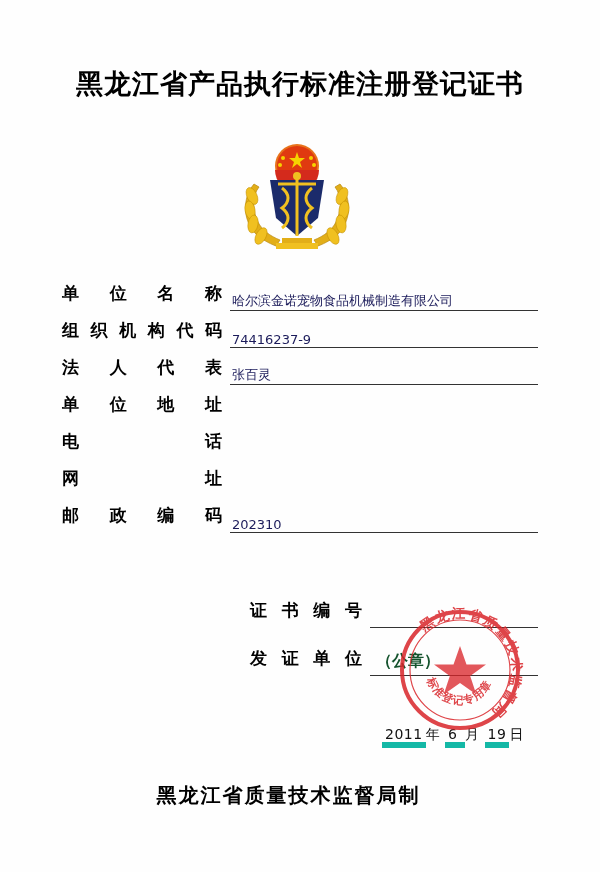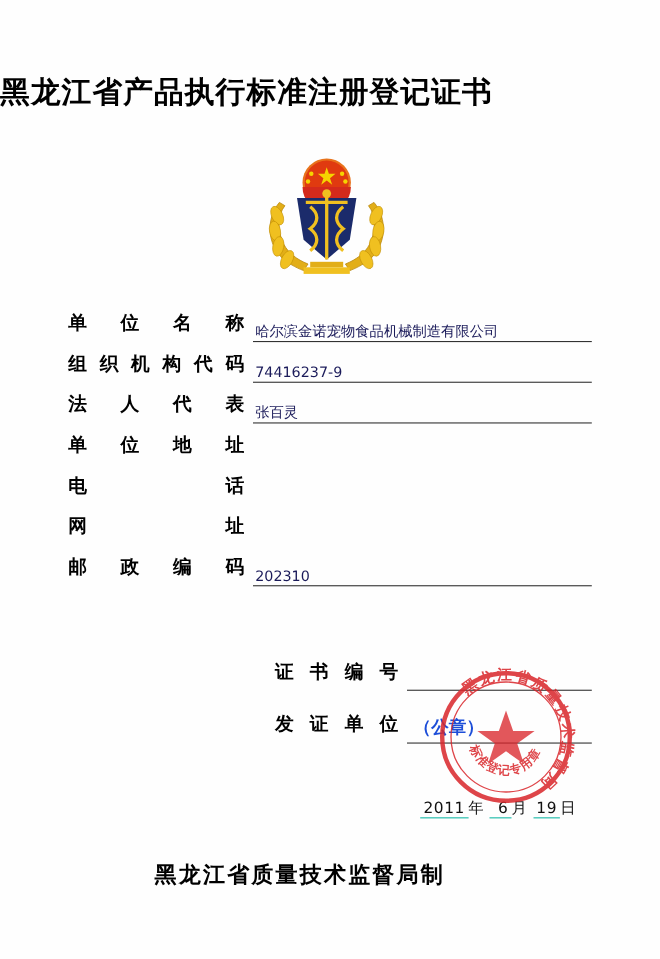--- a/index.html
+++ b/index.html
@@ -20,20 +20,21 @@
     left: 0; top: 0;
     width: 600px; height: 872px;
     background: #fefefe;
   }
   
   .cert-title {
     position: absolute;
     top: 66px;
     left: 0;
     width: 600px;
+    text-align: center;
     font-family: "DejaVu Serif", "Liberation Serif", serif;
     font-weight: bold;
     font-size: 27px;
     letter-spacing: 1px;
     color: #000;
   }
   
   .emblem {
     position: absolute;
     top: 140px;
@@ -118,55 +119,55 @@
     height: 32px;
     border-bottom: 1px solid #333;
   }
   .lower-value {
     position: absolute;
     left: 6px;
     bottom: 3px;
     font-family: "DejaVu Serif", "Liberation Serif", serif;
     font-weight: bold;
     font-size: 16px;
-    color: #1d4ed8;
+    color: #14532d;
   }
   
   .date-line {
     position: absolute;
     top: 726px;
     left: 382px;
     width: 150px;
     font-family: "DejaVu Sans", "Liberation Sans", sans-serif;
     font-size: 14px;
     color: #111;
     letter-spacing: 0.5px;
     white-space: nowrap;
   }
   .date-line .u {
-    border-bottom: 1px solid #14b8a6;
+    border-bottom: 6px solid #14b8a6;
     padding: 0 3px;
     display: inline-block;
     min-width: 14px;
-    text-align: right;
+    text-align: left;
   }
   
   .seal {
     position: absolute;
     top: 600px;
     left: 390px;
     width: 140px;
     height: 140px;
     pointer-events: none;
   }
   
   .footer {
     position: absolute;
     top: 782px;
-    left: 0;
+    left: 16px;
     width: 545px;
     text-align: center;
     font-family: "DejaVu Serif", "Liberation Serif", serif;
     font-weight: bold;
     font-size: 20px;
     letter-spacing: 2px;
     color: #000;
   }
 </style>
 </head>

